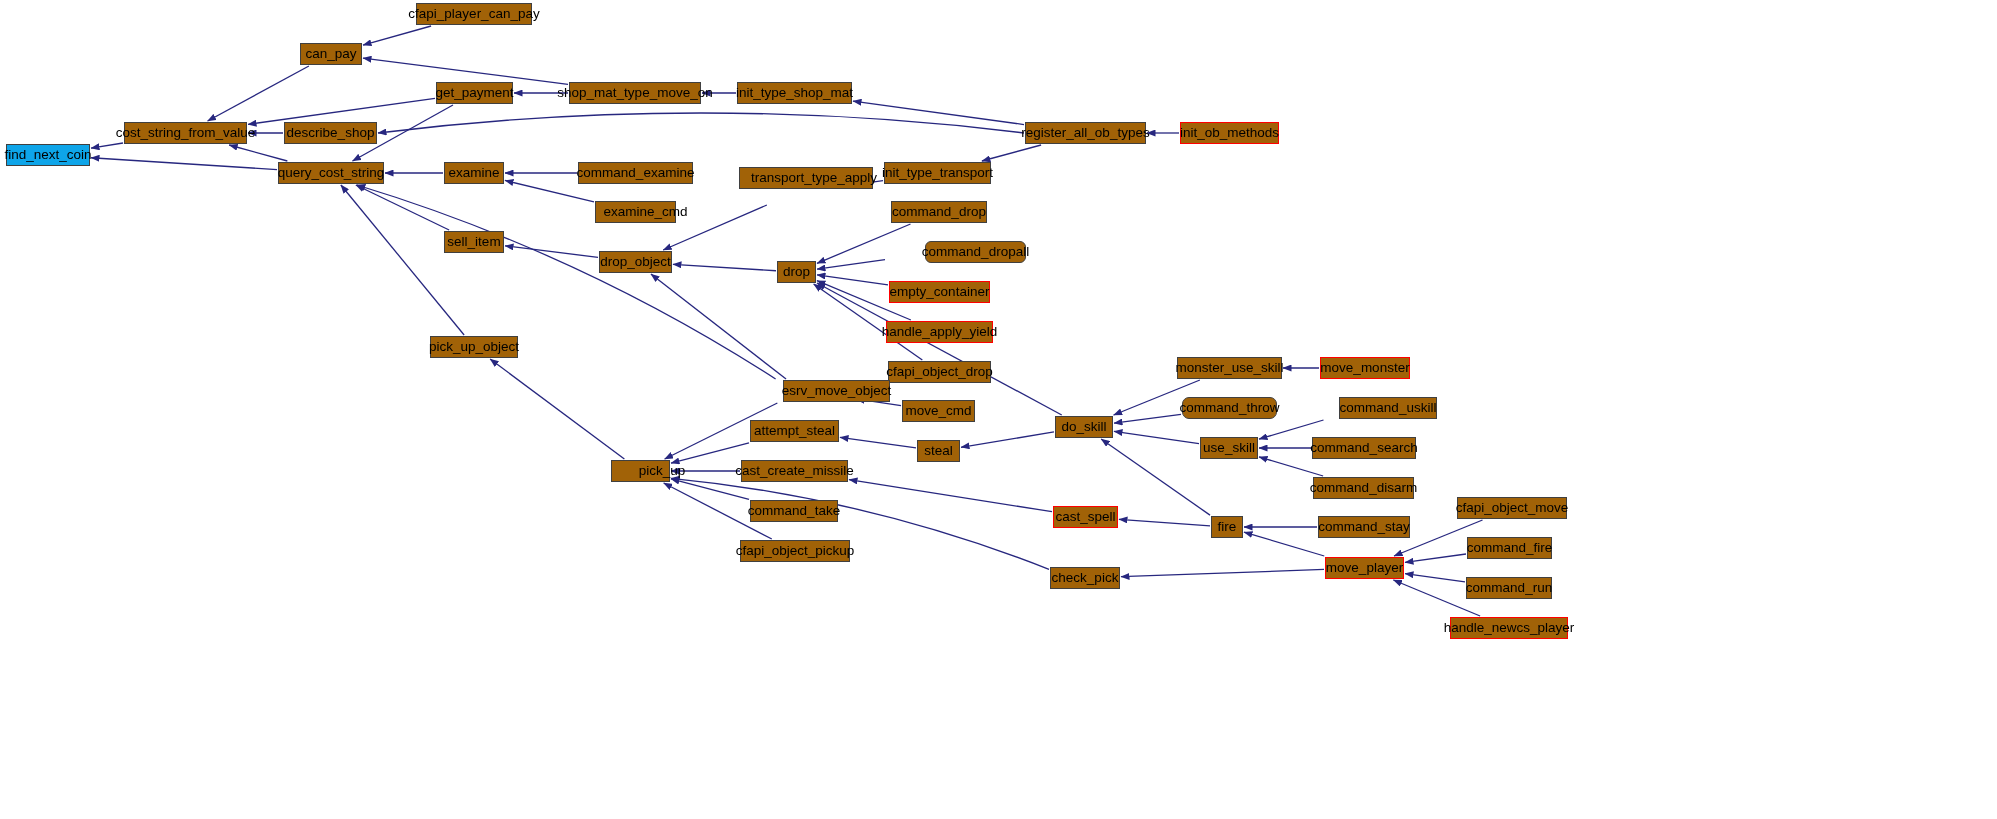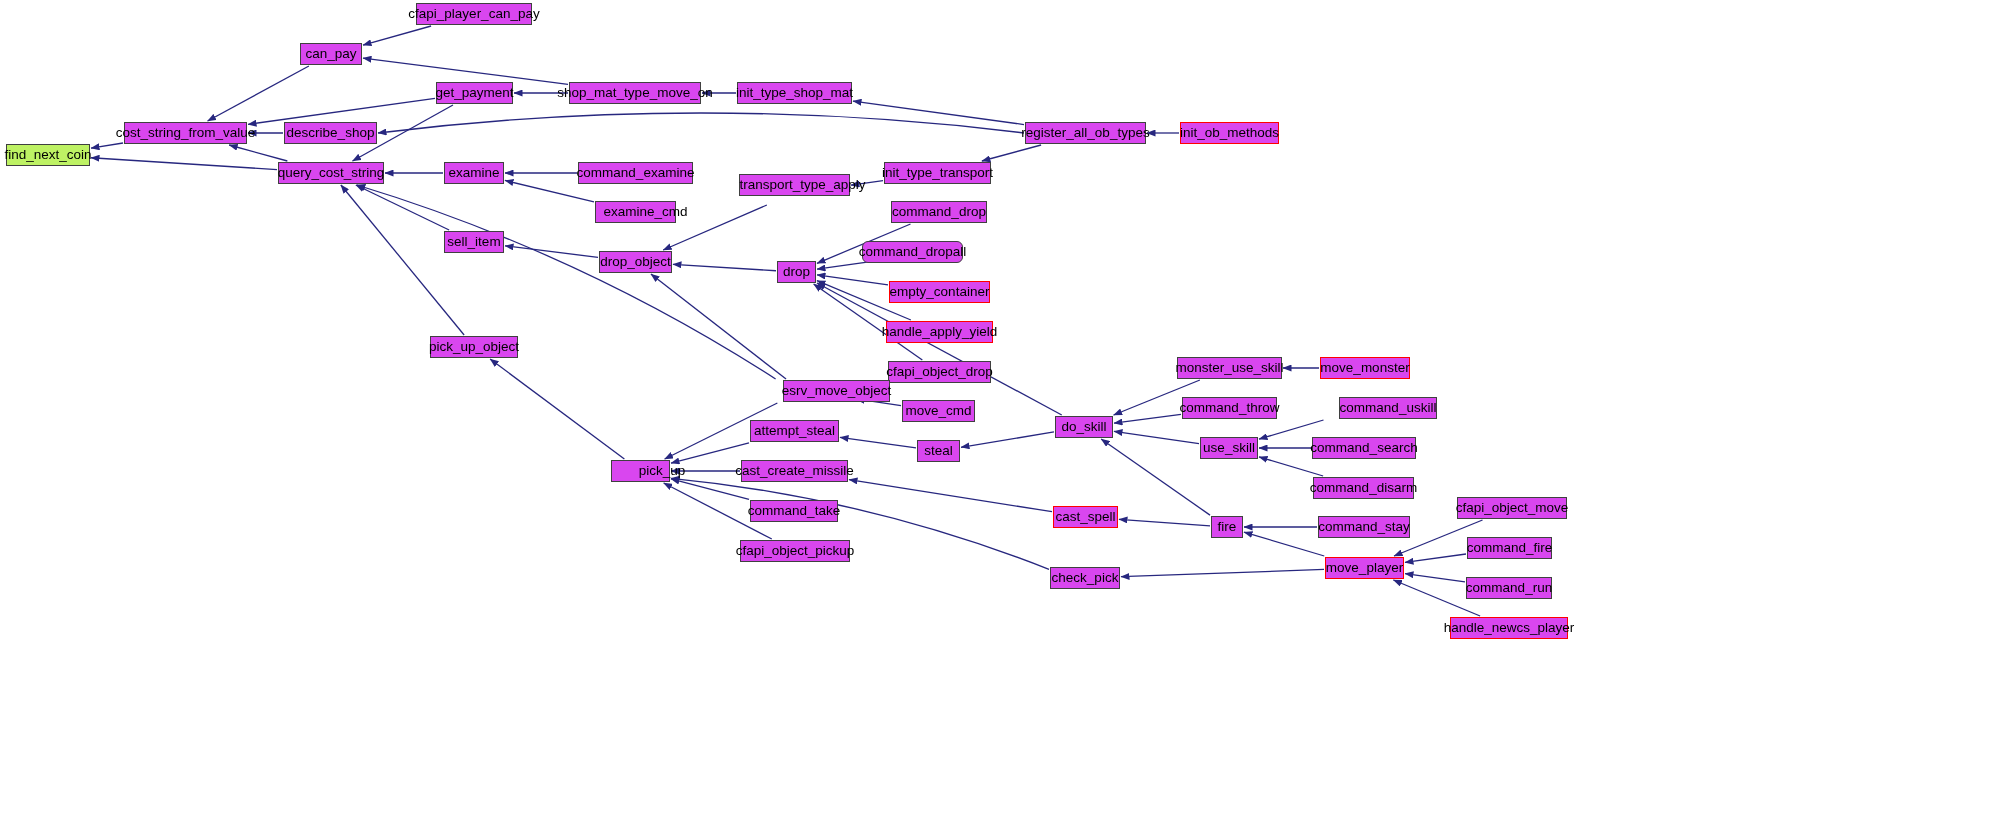--- a/index.html
+++ b/index.html
@@ -1,22 +1,22 @@
 <!DOCTYPE html>
 <html><head>
 <meta charset="utf-8">
 <style>
   html,body{margin:0;padding:0;background:#ffffff;}
   #canvas{position:relative;width:1997px;height:819px;background:#ffffff;
           font-family:"Liberation Sans","DejaVu Sans",sans-serif;}
   #edges{position:absolute;left:0;top:0;width:1997px;height:819px;pointer-events:none;}
   .node{position:absolute;box-sizing:border-box;display:flex;align-items:center;
-        justify-content:center;background:#d946ef;border:1px solid #404040;
+        justify-content:center;background:#a16207;border:1px solid #404040;
         font-size:13.5px;color:#000000;white-space:nowrap;line-height:1;}
-  .node.root{background:#bef264;border-color:#404040;}
+  .node.root{background:#0ea5e9;border-color:#404040;}
   .node.red{border-color:#ff0000;border-width:1px;}
   .node span{pointer-events:none;}
 </style>
 </head>
 <body>
 
 <div id="canvas">
   <svg id="edges" viewBox="0 0 1997 819" xmlns="http://www.w3.org/2000/svg">
     <defs>
       <marker id="ah" markerWidth="9" markerHeight="7" refX="8.5" refY="3.5" orient="auto" markerUnits="userSpaceOnUse">
@@ -124,36 +124,36 @@
       </div>
       <div class="node" style="left: 578px; top: 162px; width: 115px; height: 22px;">
         <span>command_examine</span>
       </div>
       <div class="node" style="left: 595px; top: 201px; width: 81px; height: 22px; padding-left: 20px;">
         <span>examine_cmd</span>
       </div>
       <div class="node" style="left: 884px; top: 162px; width: 107px; height: 22px;">
         <span>init_type_transport</span>
       </div>
-      <div class="node" style="left: 739px; top: 174px; width: 111px; height: 22px; padding-left: 16px;">
+      <div class="node" style="left: 739px; top: 167px; width: 134px; height: 22px; padding-left: 16px;">
         <span>transport_type_apply</span>
       </div>
       <div class="node" style="left: 444px; top: 231px; width: 60px; height: 22px;">
         <span>sell_item</span>
       </div>
       <div class="node" style="left: 599px; top: 251px; width: 73px; height: 22px;">
         <span>drop_object</span>
       </div>
       <div class="node" style="left: 777px; top: 261px; width: 39px; height: 22px;">
         <span>drop</span>
       </div>
       <div class="node" style="left: 891px; top: 201px; width: 96px; height: 22px;">
         <span>command_drop</span>
       </div>
-      <div class="node" style="left: 862px; top: 241px; width: 101px; height: 22px; border-radius: 6px;">
+      <div class="node" style="left: 925px; top: 241px; width: 101px; height: 22px; border-radius: 6px;">
         <span>command_dropall</span>
       </div>
       <div class="node red" style="left: 889px; top: 281px; width: 101px; height: 22px;">
         <span>empty_container</span>
       </div>
       <div class="node red" style="left: 886px; top: 321px; width: 107px; height: 22px;">
         <span>handle_apply_yield</span>
       </div>
       <div class="node" style="left: 888px; top: 361px; width: 103px; height: 22px;">
         <span>cfapi_object_drop</span>
@@ -187,21 +187,21 @@
       </div>
       <div class="node" style="left: 1055px; top: 416px; width: 58px; height: 22px;">
         <span>do_skill</span>
       </div>
       <div class="node" style="left: 1177px; top: 357px; width: 105px; height: 22px;">
         <span>monster_use_skill</span>
       </div>
       <div class="node red" style="left: 1320px; top: 357px; width: 90px; height: 22px;">
         <span>move_monster</span>
       </div>
-      <div class="node" style="left: 1182px; top: 397px; width: 95px; height: 22px;">
+      <div class="node" style="left: 1182px; top: 397px; width: 95px; height: 22px; border-radius: 7px;">
         <span>command_throw</span>
       </div>
       <div class="node" style="left: 1200px; top: 437px; width: 58px; height: 22px;">
         <span>use_skill</span>
       </div>
       <div class="node" style="left: 1315px; top: 397px; width: 98px; height: 22px; margin-left: 24px;">
         <span>command_uskill</span>
       </div>
       <div class="node" style="left: 1312px; top: 437px; width: 104px; height: 22px;">
         <span>command_search</span>

